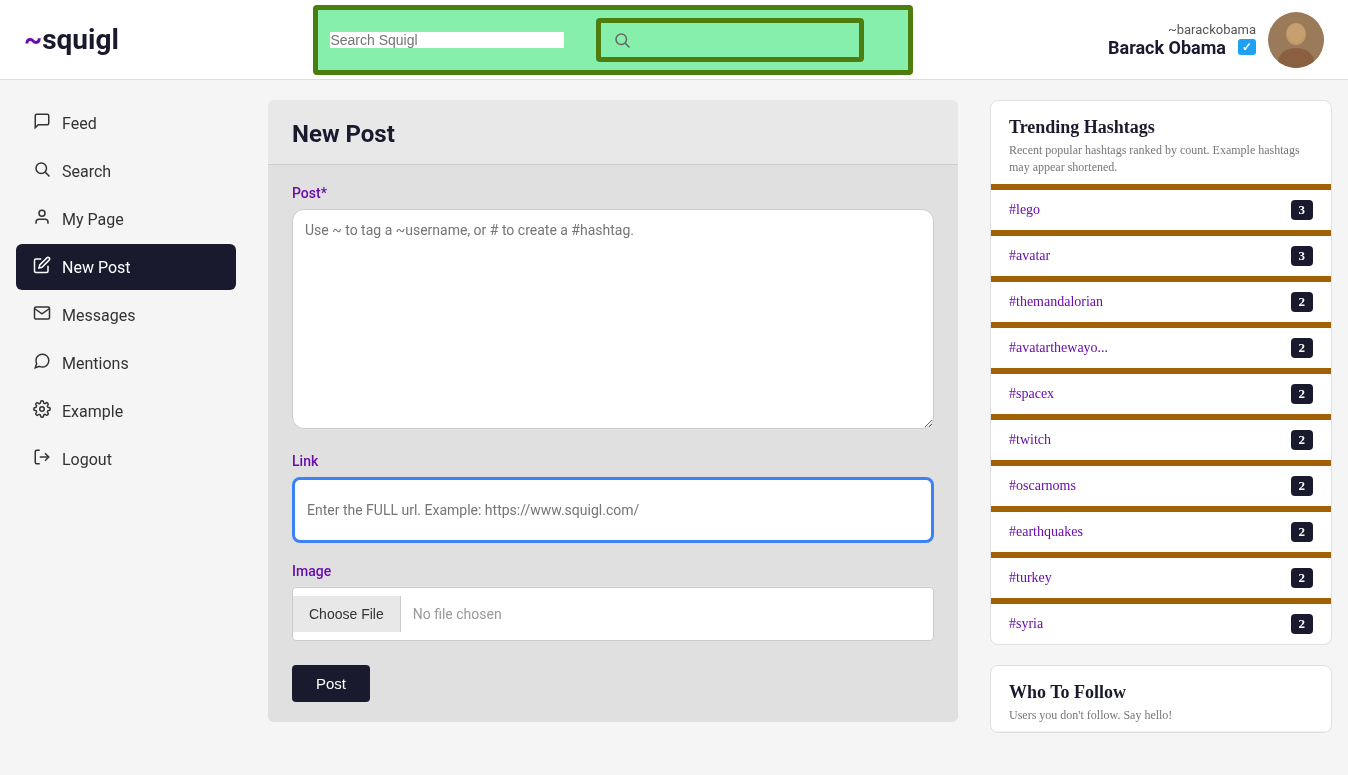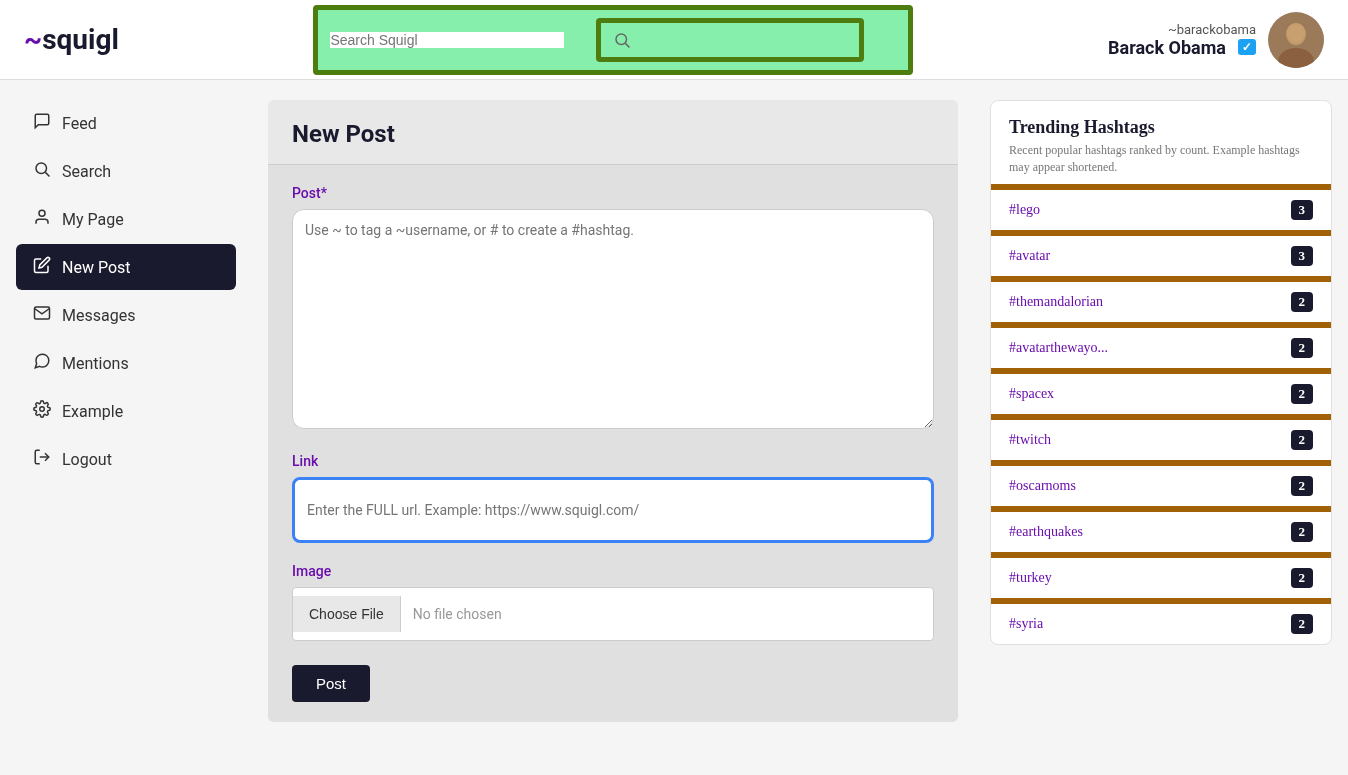--- a/index.html
+++ b/index.html
@@ -490,16 +490,22 @@
       <a class="hashtag-link" href="#">#turkey</a>
       <span class="hashtag-count">2</span>
     </li>
           <li class="hashtag-item">
       <a class="hashtag-link" href="#">#syria</a>
       <span class="hashtag-count">2</span>
     </li>
         </ul>
     </div>
 
+    <div class="widget-card who-follow-card">
+      <div class="widget-header">
+        <div class="widget-title">Who To Follow</div>
+        <div class="widget-subtitle">Users you don't follow. Say hello!</div>
+      </div>
+    </div>
 
   </aside>
 
 </div>
 
 </body></html>

